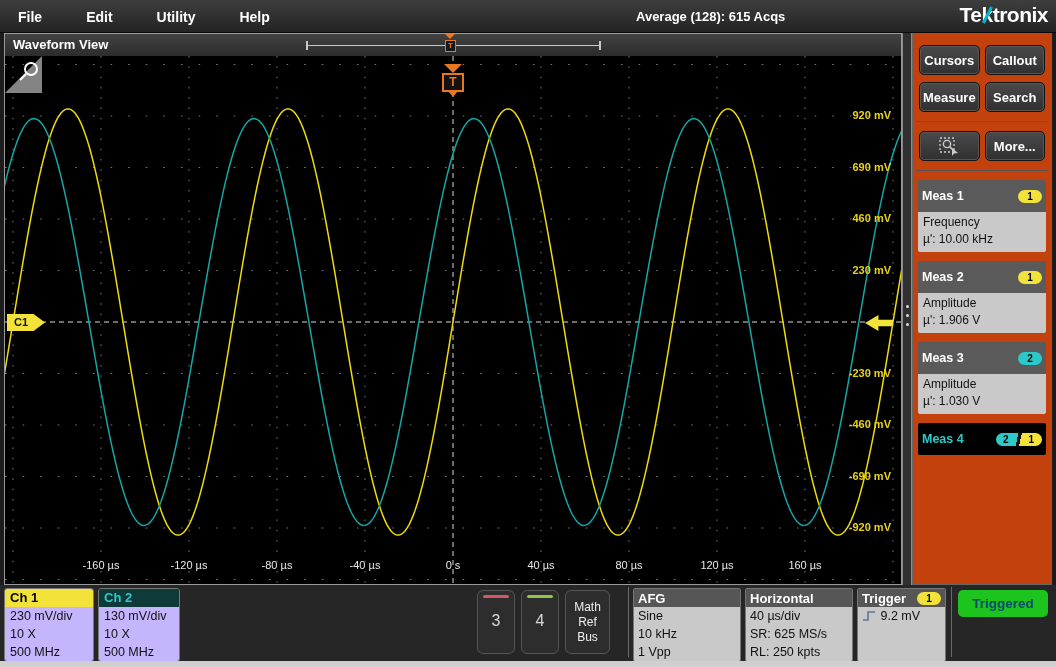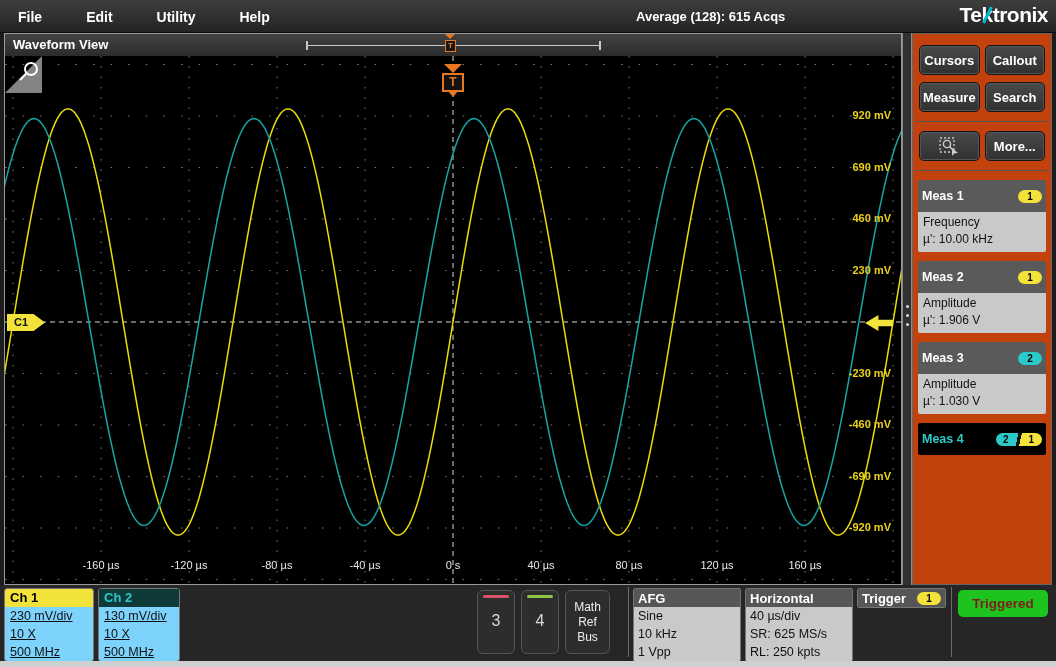--- a/index.html
+++ b/index.html
@@ -74,35 +74,35 @@
         text-align:center;line-height:13px;}
   .pill-dual{position:relative;width:46px;height:13px;border-radius:7px;overflow:hidden;
         background:linear-gradient(102deg,#2cc9c9 0 46%,#101010 46% 53%,#f2e23a 53% 100%);}
   .pill-dual b{position:absolute;top:0;font-size:10px;color:#000;line-height:13px;}
   .pill-dual b:first-child{left:7px;} .pill-dual b:last-child{right:8px;}
 
   
   .bottom{position:absolute;left:0;top:585px;width:1056px;height:76px;background:#262626;}
   .ch-badge{position:absolute;top:3px;border:1px solid #767676;border-radius:3px;overflow:hidden;cursor:pointer;}
   .ch-head{height:18px;font-size:13px;font-weight:bold;padding:1px 0 0 5px;}
-  .ch-body{background:#7dd3fc;color:#111;font-size:12.5px;line-height:18px;padding:0 5px;height:54px;text-decoration:underline;}
+  .ch-body{background:#c4b5fd;color:#111;font-size:12.5px;line-height:18px;padding:0 5px;height:54px;}
   .sq-btn{position:absolute;top:5px;width:38px;height:64px;background:#2d2d2d;border:1px solid #555;
           border-radius:6px;color:#d8d8d8;cursor:pointer;}
   .sq-btn .stripe{margin:4px 5px 0;height:3px;border-radius:2px;}
   .sq-btn .num{text-align:center;font-size:16px;margin-top:14px;}
   .mrb-btn{position:absolute;left:565px;top:5px;width:45px;height:64px;background:#2d2d2d;
            border:1px solid #555;border-radius:6px;color:#eee;font-size:12px;line-height:15px;
            text-align:center;padding-top:9px;cursor:pointer;}
   .info-badge{position:absolute;top:3px;width:108px;border:1px solid #767676;border-radius:2px;overflow:hidden;}
   .info-head{height:18px;background:#565656;color:#fff;font-size:13px;font-weight:bold;padding:1px 4px 0;
              display:flex;justify-content:space-between;align-items:center;}
   .info-body{background:#c9c9c9;color:#111;font-size:12.5px;line-height:18px;padding:0 4px;height:54px;}
   .vsep{position:absolute;top:2px;width:1px;height:70px;background:#6a6a6a;}
   .trig-status{position:absolute;left:958px;top:5px;width:90px;height:27px;background:#1ec41e;
-               border-radius:5px;color:#7f1d1d;font-size:13.5px;font-weight:bold;text-align:center;line-height:27px;}
+               border-radius:5px;color:#0c4a6e;font-size:13.5px;font-weight:bold;text-align:center;line-height:27px;}
   .bottom-strip{position:absolute;left:0;top:661px;width:1056px;height:6px;background:#cfcfcf;}
 </style>
 </head>
 <body>
 
 <div class="screen">
 
   <div class="menubar">
     <div class="menu-items">
         <span class="menu-item">File</span>
@@ -309,18 +309,24 @@
             <div>SR: 625 MS/s</div>
             <div>RL: 250 kpts</div>
           </div>
         </div>
       </div>
     <div class="info-badge" style="left:857px;width:89px">
       <div class="info-head">
         <span>Trigger</span>
         <span class="pill" style="background:#f2e23a">1</span>
       </div>
+      <div class="info-body">
+        <svg width="15" height="13" style="vertical-align:-2px">
+          <polyline points="1,11 6,11 6,3 13,3" fill="none" stroke="#5a7a96" stroke-width="1.6"></polyline>
+        </svg>
+        <span>9.2 mV</span>
+      </div>
     </div>
     <div class="vsep" style="left:951px"></div>
     <div class="trig-status">Triggered</div>
   </div>
   <div class="bottom-strip"></div>
 </div>
 
 </body></html>

